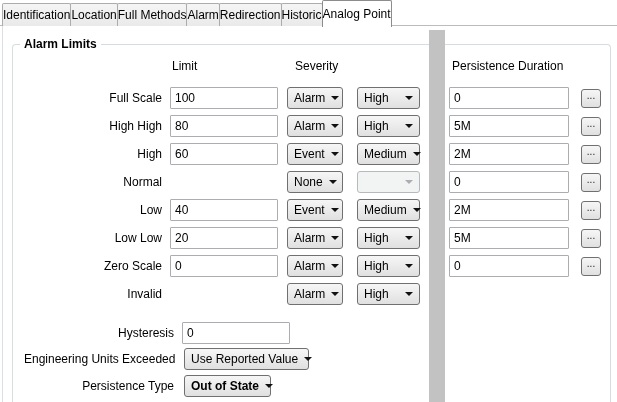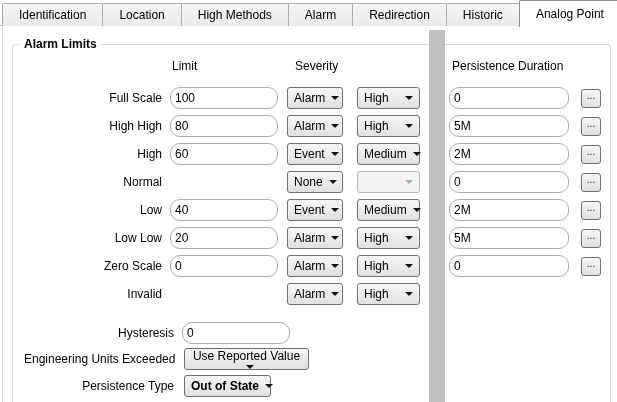--- a/index.html
+++ b/index.html
@@ -3,21 +3,21 @@
 <meta charset="utf-8">
 <style>
   html,body{margin:0;padding:0;background:#fff;}
   .stage{position:relative;width:617px;height:402px;background:#fff;overflow:hidden;
          font-family:"Liberation Sans",sans-serif;color:#000;font-size:12px;}
 
   
   .tabstrip{position:absolute;top:0;left:2px;right:0;height:27px;display:flex;align-items:flex-end;z-index:2;}
   .tabstrip::after{content:"";position:absolute;left:-2px;right:0;bottom:1px;height:1px;background:#bcbcbc;}
   .tab{height:22px;margin-bottom:1px;margin-right:-1px;display:flex;align-items:center;
-       padding:0 16px;border:1px solid #acacac;border-bottom:none;border-radius:2px 2px 0 0;
+       padding:0 0;border:1px solid #acacac;border-bottom:none;border-radius:2px 2px 0 0;
        background:linear-gradient(#f5f5f5,#eaeaea);white-space:nowrap;cursor:default;z-index:3;margin-top:12px;}
   .tab.active{height:26px;margin-bottom:0;background:#fff;border-color:#8c8c8c;z-index:5;}
 
   
   .pane-border{position:absolute;left:2px;top:26px;width:1px;height:376px;background:#d9dfe2;}
   .groupbox{position:absolute;left:12px;top:44px;width:597px;height:358px;
             border:1px solid #d5dde0;border-bottom:none;border-radius:4px 4px 0 0;}
   .group-title{position:absolute;left:20px;top:37px;background:#fff;padding:0 4px;z-index:4;font-weight:bold;}
 
   .splitter{position:absolute;left:429px;top:30px;width:16px;height:372px;background:#c2c2c2;z-index:6;}
@@ -26,21 +26,21 @@
   .col-headers{position:absolute;left:12px;top:59px;height:15px;width:599px;z-index:5;}
   .col-headers span{position:absolute;top:0;white-space:nowrap;}
   .hdr-limit{left:160px;}
   .hdr-severity{left:283px;}
   .hdr-persistence{left:440px;z-index:7;}
 
   
   .rows{position:absolute;left:12px;top:84px;width:605px;z-index:5;}
   .form-row{display:flex;align-items:center;height:28px;}
   .row-label{width:150px;text-align:right;white-space:nowrap;}
-  .tbox{box-sizing:border-box;height:22px;border:1px solid #abadb3;border-radius:10px;background:#fff;
+  .tbox{box-sizing:border-box;height:22px;border:1px solid #abadb3;border-radius:1px;background:#fff;
         font-family:"Liberation Sans",sans-serif;font-size:12px;padding:0 4px;color:#000;}
   .limit-input{width:108px;margin-left:8px;}
   .combo{box-sizing:border-box;height:22px;display:flex;align-items:center;justify-content:space-between;
          border:1px solid #707070;border-radius:3px;padding:0 6px;
          background:linear-gradient(#f6f6f6,#eaeaea 55%,#e0e0e0);cursor:default;white-space:nowrap;}
   .combo .arrow{width:0;height:0;border-left:4px solid transparent;border-right:4px solid transparent;
                 border-top:4px solid #111;margin-left:6px;}
   .combo.disabled{border-color:#b5babd;background:#f2f4f4;color:#9a9a9a;}
   .combo.disabled .arrow{border-top-color:#a9aeb2;}
   .severity-combo{width:56px;margin-left:9px;}
@@ -49,37 +49,37 @@
   .browse{box-sizing:border-box;width:20px;height:19px;margin-left:12px;border:1px solid #707070;border-radius:3px;
           background:linear-gradient(#f6f6f6,#e0e0e0);display:flex;align-items:center;justify-content:center;
           font-size:10px;line-height:6px;padding-bottom:4px;color:#222;cursor:default;}
   .ghost{visibility:hidden;}
 
   
   .bottom-row{position:absolute;left:24px;display:flex;align-items:center;height:28px;z-index:5;}
   .row-hysteresis{top:319px;}
   .row-eue{top:345px;}
   .row-ptype{top:372px;}
-  .eue-combo{width:125px;margin-left:10px;flex-direction:column;}
+  .eue-combo{width:125px;margin-left:10px;}
   .ptype-combo{width:87px;margin-left:10px;font-weight:bold;}
 </style>
 </head>
 <body>
 
 <div class="stage">
 
   <div class="tabstrip">
       <div class="tab">
     <span>Identification</span>
   </div>
       <div class="tab">
     <span>Location</span>
   </div>
       <div class="tab">
-    <span>High Methods</span>
+    <span>Full Methods</span>
   </div>
       <div class="tab">
     <span>Alarm</span>
   </div>
       <div class="tab">
     <span>Redirection</span>
   </div>
       <div class="tab">
     <span>Historic</span>
   </div>

